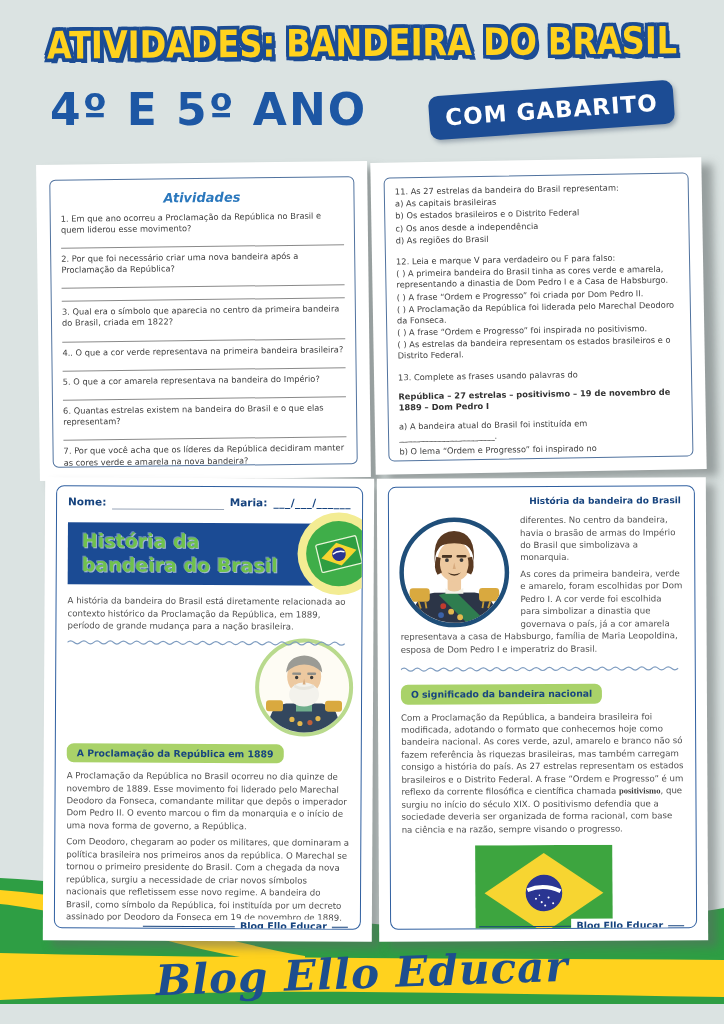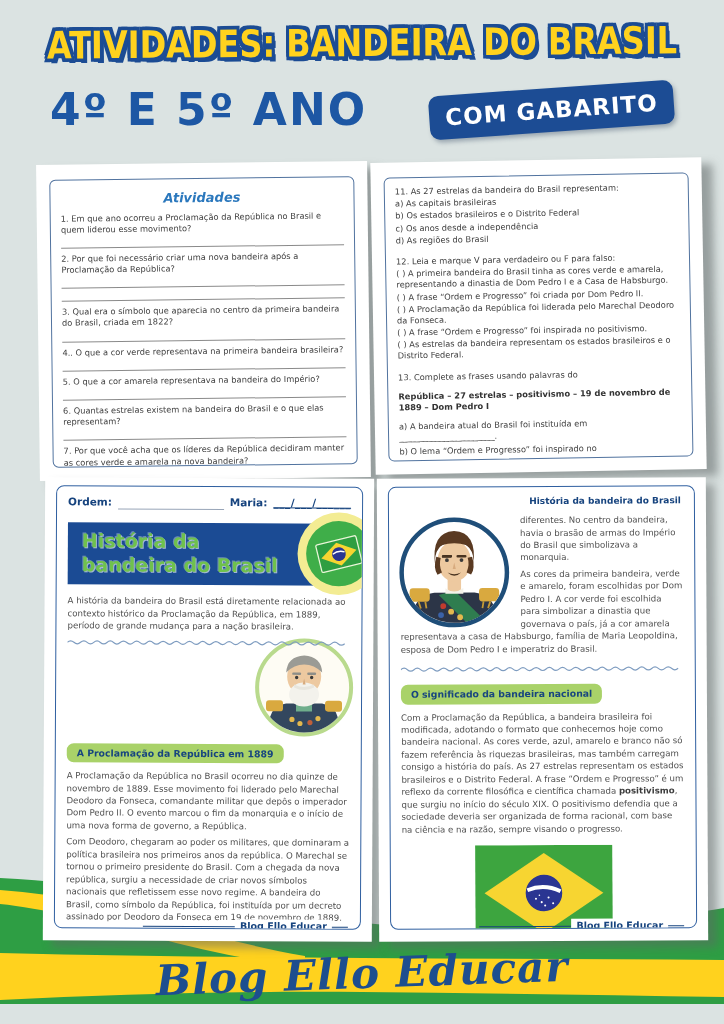--- a/index.html
+++ b/index.html
@@ -54,40 +54,40 @@
   .q{margin-top:5px;}
   .ans{border-bottom:1px solid #8a8a8a;height:12px;}
   
   .opt{margin:1px 0;}
   .gap{height:9px;}
   .bank{font-weight:bold;color:#333;margin:8px 0;}
   .fill{margin:2.5px 0;}
   
   .name-row{display:flex;align-items:flex-end;font-weight:bold;color:#16437e;font-size:10.5px;gap:6px;}
   .name-line{flex:1;border-bottom:1.4px solid #98a5b8;height:11px;}
-  .date-val{letter-spacing:.5px;text-decoration:underline;}
+  .date-val{letter-spacing:.5px;}
   .banner{position:relative;margin:13px 0 10px;background:#1b4b94;height:62px;width:268px;
     display:flex;flex-direction:column;justify-content:center;padding-left:14px;box-sizing:border-box;}
   .banner-line{color:#6fc14d;font-weight:bold;font-size:19px;line-height:1.25;
     text-shadow:1px 1px 0 rgba(255,255,255,.6),-1px -1px 0 rgba(255,255,255,.35);}
   .flag-badge{position:absolute;right:-46px;top:-13px;width:86px;height:86px;}
   .pill-green{display:inline-block;background:#a9d269;color:#17457f;font-weight:bold;font-size:9.3px;
     padding:3px 10px;border-radius:7px;margin:5px 0 3px;}
   .para{margin:4px 0;}
   .wave{display:block;width:100%;height:6px;margin:7px 0;color:#7e9cc0;}
   .portrait-d{float:right;width:100px;height:100px;margin:-16px -4px 2px 8px;}
   .portrait-p{float:left;width:112px;height:112px;margin:2px 10px 2px -2px;}
   .flag-mod{display:block;margin:10px auto 0;width:138px;height:96px;}
   .clearfix::after{content:"";display:block;clear:both;}
   .pgfoot{position:absolute;bottom:-5px;right:12px;display:flex;align-items:center;}
   .pgfoot .fl{width:92px;border-top:1.2px solid #16437e;height:0;}
   .pgfoot .fr{width:16px;border-top:1.2px solid #16437e;height:0;}
   .pgfoot .lbl{background:#fff;padding:0 5px;color:#16437e;font-weight:bold;font-size:9.5px;}
   .pg4-head{text-align:right;color:#16437e;font-weight:bold;font-size:9px;margin:0 2px 6px 0;}
-  .bold{font-weight:bold;color:#3c3c3c;}
+  .bold{font-weight:bold;color:#3c3c3c;font-family:Liberation Serif, serif;}
   
   .footer-wave{position:absolute;left:0;bottom:0;width:724px;height:160px;z-index:1;}
   .brand-script{
     position:absolute;left:0;right:0;bottom:26px;text-align:center;z-index:5;
     font-family:"DejaVu Serif","Liberation Serif",serif;font-style:italic;font-weight:bold;
     font-size:42px;color:#1d4e8f;transform:rotate(-2deg);letter-spacing:1px;
   }
 </style>
 </head>
 <body>
@@ -139,21 +139,21 @@
     <div class="bank">República – 27 estrelas – positivismo – 19 de novembro de 1889 – Dom Pedro I</div>
     <div class="fill">a) A bandeira atual do Brasil foi instituída em _______________________.</div>
     <div class="fill">b) O lema “Ordem e Progresso” foi inspirado no _______________________.</div>
 
   </div>
 </div>
 
 <div class="page page-bl">
   <div class="inner-b">
     <div class="name-row">
-      <span>Ordem:</span>
+      <span>Nome:</span>
       <span class="name-line"></span>
       <span>Maria:</span>
       <span class="date-val">___/___/______</span>
     </div>
 
     <div class="banner">
       <div class="banner-line">História da</div>
       <div class="banner-line">bandeira do Brasil</div>
       <svg class="flag-badge" viewBox="0 0 100 100">
         <circle cx="50" cy="50" r="48" fill="#f3ec93"></circle>

